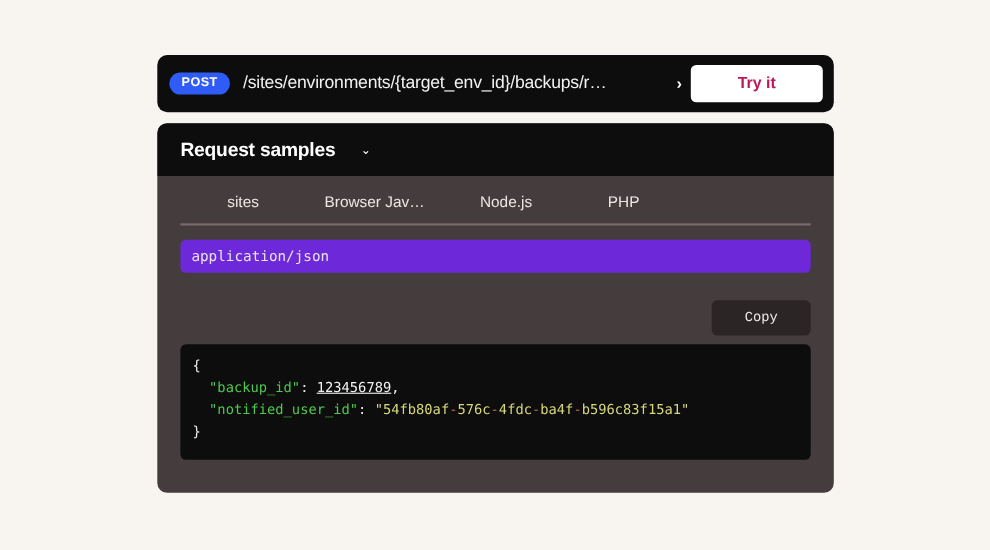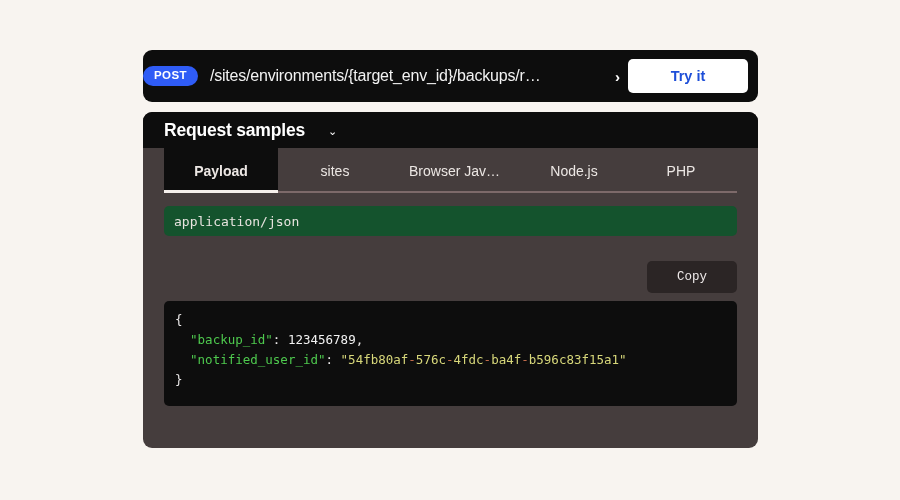--- a/index.html
+++ b/index.html
@@ -23,21 +23,21 @@
   .endpoint-bar {
     position: absolute;
     left: 143px;
     top: 50px;
     width: 615px;
     height: 52px;
     background: #0d0d0d;
     border-radius: 9px;
     display: flex;
     align-items: center;
-    padding: 0 10px 0 0;
+    padding: 0 10px 0 11px;
     box-sizing: border-box;
   }
   .method-badge {
     flex: none;
     background: #2f5cf6;
     color: #ffffff;
     font-size: 11.5px;
     font-weight: bold;
     letter-spacing: 0.4px;
     border-radius: 999px;
@@ -59,21 +59,21 @@
     flex: none;
     color: #ffffff;
     font-size: 15px;
     font-weight: bold;
     margin: 0 8px 0 4px;
     line-height: 1;
   }
   .try-it-button {
     flex: none;
     background: #ffffff;
-    color: #1d4ed8;
+    color: #be185d;
     font-size: 14.5px;
     font-weight: bold;
     border: none;
     border-radius: 5px;
     width: 120px;
     height: 34px;
     cursor: pointer;
     font-family: "Liberation Sans", sans-serif;
   }
 
@@ -82,21 +82,21 @@
     position: absolute;
     left: 143px;
     top: 112px;
     width: 615px;
     height: 336px;
     border-radius: 9px;
     overflow: hidden;
     background: #453d3d;
   }
   .panel-header {
-    height: 36px;
+    height: 48px;
     background: #0d0d0d;
     display: flex;
     align-items: center;
     padding-left: 21px;
     gap: 16px;
   }
   .panel-title {
     color: #ffffff;
     font-size: 17.5px;
     font-weight: bold;
@@ -154,21 +154,21 @@
     right: 0;
     bottom: 0;
     height: 3px;
     background: #f6f0ec;
   }
 
   
   .content-type-field {
     margin: 13px 21px 0;
     height: 30px;
-    background: #14532d;
+    background: #6d28d9;
     border-radius: 5px;
     display: flex;
     align-items: center;
     padding-left: 10px;
     box-sizing: border-box;
   }
   .content-type-value {
     color: #e8e4e0;
     font-family: "DejaVu Sans Mono", monospace;
     font-size: 13px;
@@ -202,21 +202,21 @@
     box-sizing: border-box;
     font-family: "DejaVu Sans Mono", monospace;
     font-size: 12.5px;
     line-height: 20px;
     color: #eceaea;
     overflow: hidden;
   }
   .code-line { white-space: pre; }
   .tok-punct { color: #eceaea; }
   .tok-key { color: #4ec94e; }
-  .tok-num { color: #f2f2f2; }
+  .tok-num { color: #f2f2f2; text-decoration: underline; }
   .tok-str { color: #d7d77a; }
   .tok-dash { color: #c06a4a; }
 </style>
 </head>
 <body>
 
 <div class="stage">
 
   <div class="endpoint-bar">
     <span class="method-badge">POST</span>
@@ -226,21 +226,20 @@
   </div>
 
   <div class="samples-panel">
 
     <div class="panel-header">
       <span class="panel-title">Request samples</span>
       <span class="panel-title-caret">⌄</span>
     </div>
 
     <div class="tab-row">
-      <div class="tab tab-payload active">Payload</div>
       <div class="tab tab-curl">sites</div>
       <div class="tab tab-browser">Browser Jav…</div>
       <div class="tab tab-node">Node.js</div>
       <div class="tab tab-php">PHP</div>
     </div>
 
     <div class="content-type-field">
       <span class="content-type-value">application/json</span>
     </div>
 

